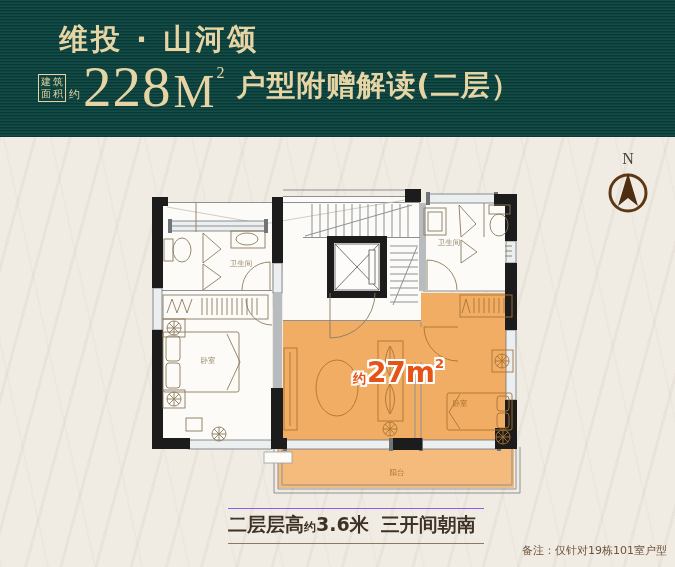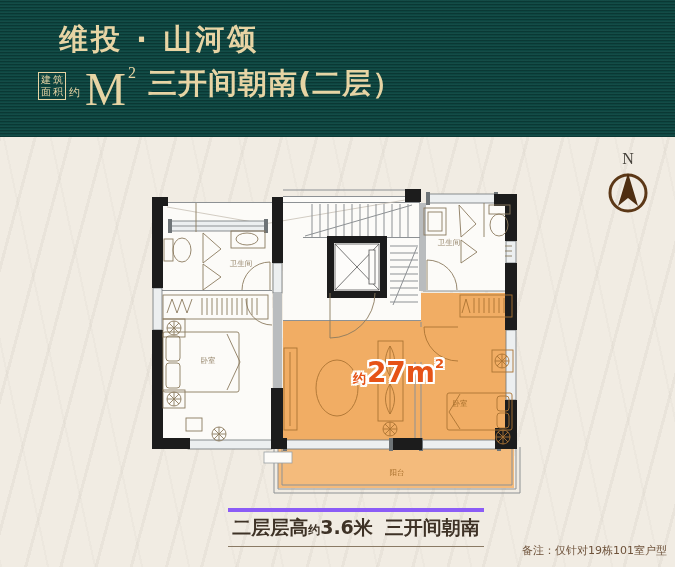--- a/index.html
+++ b/index.html
@@ -41,45 +41,46 @@
   .lbl{font-family:"DejaVu Sans",sans-serif;font-size:7.5px;fill:#97876d;text-anchor:middle;}
   .lblo{fill:#a8702c;}
   
   .highlight{position:absolute;left:281px;top:359px;width:236px;display:flex;justify-content:center;
     align-items:flex-end;color:#e65317;font-weight:bold;white-space:nowrap;line-height:1;
     text-shadow:-2px -2px 0 #fff,2px -2px 0 #fff,-2px 2px 0 #fff,2px 2px 0 #fff,0 -2px 0 #fff,0 2px 0 #fff,-2px 0 0 #fff,2px 0 0 #fff;}
   .hl-prefix{font-size:13px;margin:0 1px 2px 0;}
   .hl-big{font-size:28px;}
   .hl-sup{font-size:13px;align-self:flex-start;margin:-2px 1px 0 0;}
   
-  .caption{position:absolute;left:228px;top:508px;width:256px;text-align:center;color:#3e3226;
-    border-top:4px solid #8b5cf6;border-bottom:1px solid #8a7a64;padding:3px 0 5px;}
+  .caption{position:absolute;left:228px;top:508px;width:256px;color:#3e3226;
+    border-top:1px solid #8b5cf6;border-bottom:1px solid #8a7a64;padding:3px 0 5px;}
   .caption .big{font-size:19px;font-weight:bold;}
   .caption .small{font-size:12px;font-weight:bold;}
   .caption .gap{margin-left:12px;}
   .note{position:absolute;right:8px;top:543px;font-size:11px;color:#6d5139;}
 </style>
 </head>
 <body>
 
 <div class="page">
 
   <header class="banner">
     <div class="brand">维投 · 山河颂</div>
     <div class="area-row">
       <div class="area-box">
         <span>建</span>
         <span>筑</span>
         <span>面</span>
         <span>积</span>
       </div>
       <span class="area-approx">约</span>
+      <span class="area-value">228</span>
       <span class="area-unit">M</span>
       <span class="area-sup">2</span>
-      <span class="subtitle">三开间朝南(二层）</span>
+      <span class="subtitle">户型附赠解读(二层）</span>
     </div>
   </header>
 
   <div class="compass">
     <div class="compass-n">N</div>
     <svg width="48" height="48" viewBox="0 0 48 48">
       <circle cx="24" cy="26" r="18" fill="none" stroke="#5c3817" stroke-width="3"></circle>
       <polygon points="24,6 34,39 24,31 14,39" fill="#4e2e11"></polygon>
     </svg>
   </div>

